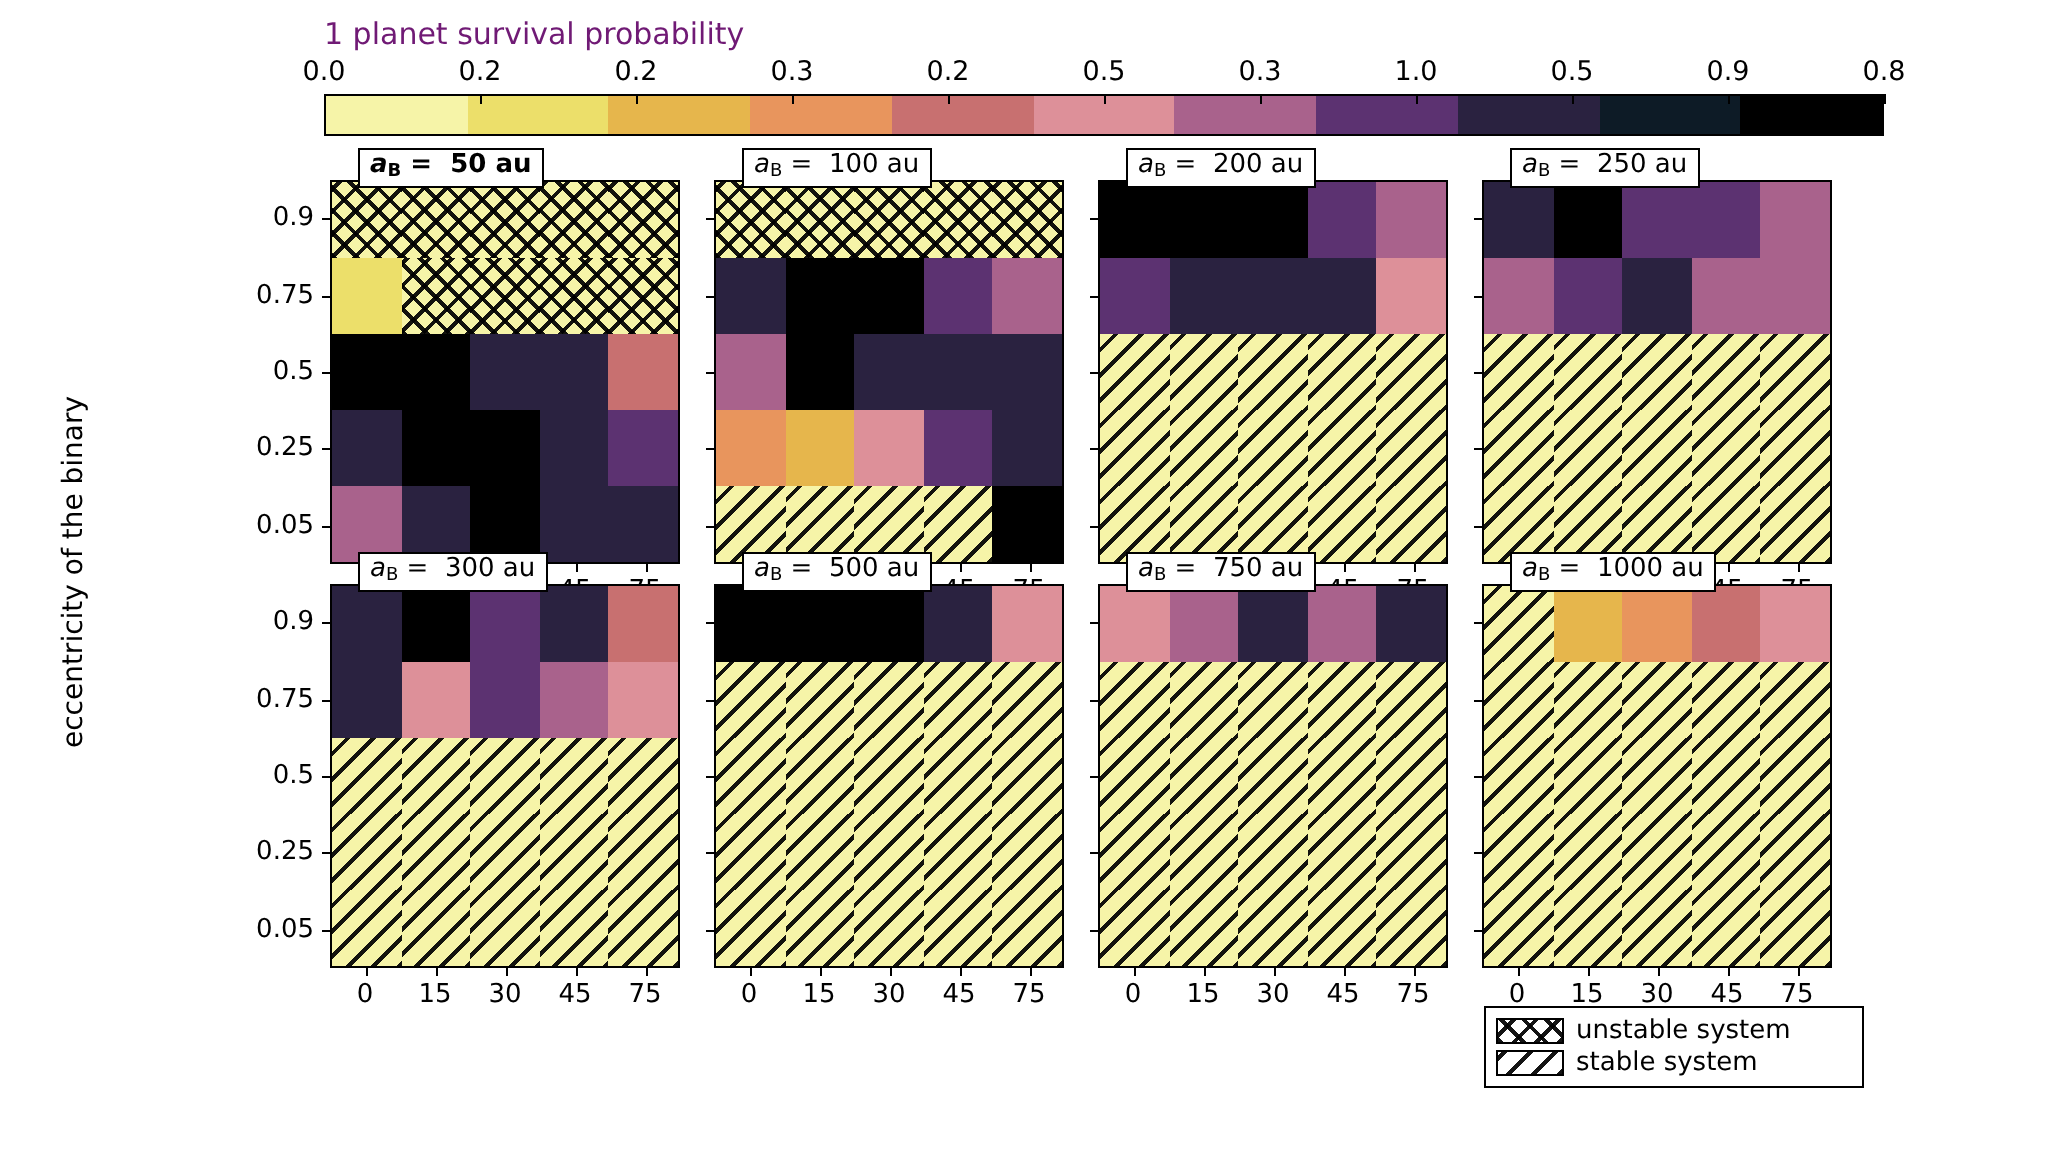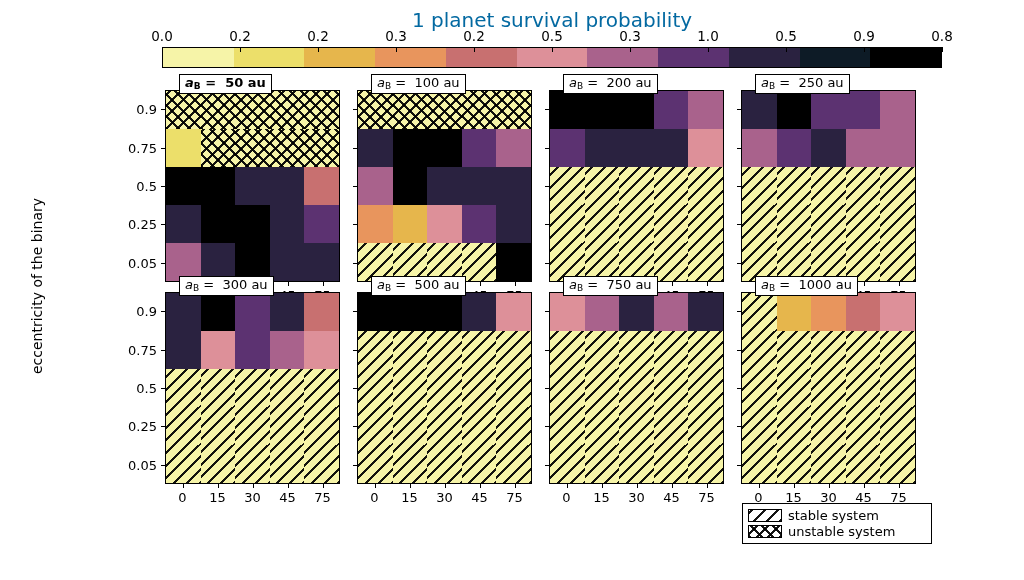--- a/index.html
+++ b/index.html
@@ -6,21 +6,21 @@
   body{
     width:1024px;height:580px;background:#ffffff;
     font-family:"DejaVu Sans","Liberation Sans",sans-serif;
     color:#000;overflow:hidden;position:relative;
   }
   #figure{position:absolute;left:0;top:0;width:1024px;height:580px;}
 
   
   #cbar-title{
     position:absolute;left:162px;top:8px;width:780px;
-    text-align:center;font-size:20px;color:#0369a1;
+    font-size:15px;color:#701a75;
   }
   #cbar-ticklabels{position:absolute;left:162px;top:28px;width:780px;height:18px;}
   #cbar-ticklabels span{
     position:absolute;transform:translateX(-50%);
     font-size:13.5px;top:0;white-space:nowrap;
   }
   #cbar{
     position:absolute;left:162px;top:47px;width:780px;height:21px;
     display:flex;border:1.1px solid #000;box-sizing:border-box;
   }
@@ -486,21 +486,21 @@
       <div class="tick xtick" style="left: 863.5px; top: 484px;"></div>
       <div class="xticklabel" style="left: 863.5px; top: 490px;">45</div>
       <div class="tick xtick" style="left: 898.5px; top: 484px;"></div>
       <div class="xticklabel" style="left: 898.5px; top: 490px;">75</div>
     </div>
 
   <div id="ylabel">eccentricity of the binary</div>
 
   <div id="legend">
       <div class="row">
+        <div class="sw" style="background-color:#ffffff; background-image:repeating-linear-gradient(45deg, rgba(0,0,0,.92) 0 2px, rgba(0,0,0,0) 2px 8px),repeating-linear-gradient(-45deg, rgba(0,0,0,.92) 0 2px, rgba(0,0,0,0) 2px 8px);"></div>
+        <div class="lbl">unstable system</div>
+      </div>
+      <div class="row">
         <div class="sw" style="background-color:#ffffff; background-image:repeating-linear-gradient(-45deg, rgba(0,0,0,.92) 0 2px, rgba(0,0,0,0) 2px 9px);"></div>
         <div class="lbl">stable system</div>
       </div>
-      <div class="row">
-        <div class="sw" style="background-color:#ffffff; background-image:repeating-linear-gradient(45deg, rgba(0,0,0,.92) 0 2px, rgba(0,0,0,0) 2px 8px),repeating-linear-gradient(-45deg, rgba(0,0,0,.92) 0 2px, rgba(0,0,0,0) 2px 8px);"></div>
-        <div class="lbl">unstable system</div>
-      </div>
     </div>
 </div>
 
 </body></html>

